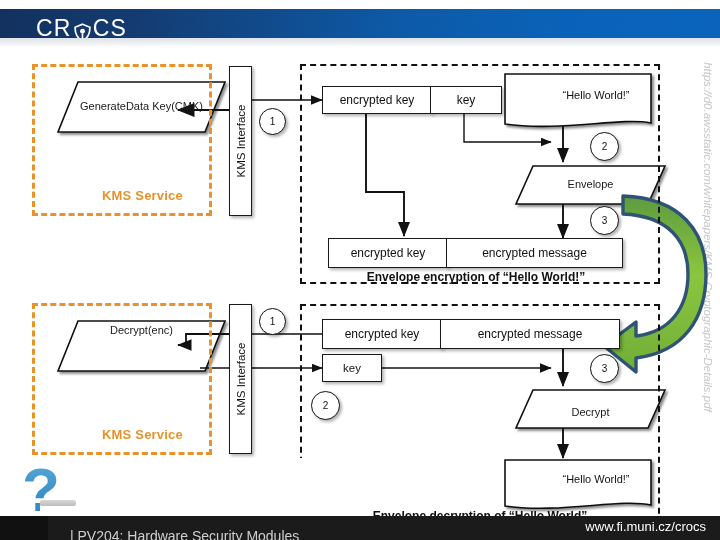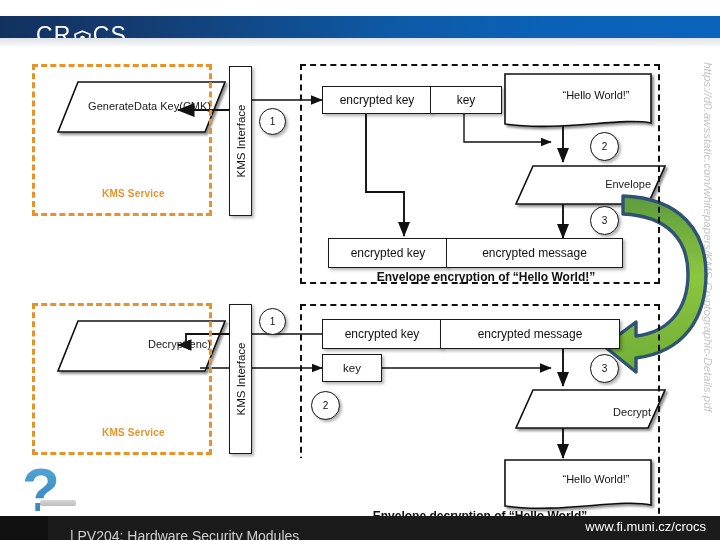--- a/index.html
+++ b/index.html
@@ -5,21 +5,21 @@
   html,body{margin:0;padding:0;}
   body{
     width:720px;height:540px;overflow:hidden;position:relative;
     background:#ffffff;
     font-family:"Liberation Sans", sans-serif;
   }
   .slide{position:absolute;inset:0;width:720px;height:540px;background:#fff;}
 
   
   .header{
-    position:absolute;left:0;top:16px;width:720px;height:38px;
+    position:absolute;left:0;top:9px;width:720px;height:38px;
     background:linear-gradient(100deg,#12315e 0%,#143b70 18%,#0d5aa7 55%,#0a62b8 78%,#0b64bb 100%);
   }
   .header-strip{
     position:absolute;left:0;top:38px;width:720px;height:8px;
     background:linear-gradient(180deg,#dfe3e8 0%,#eceff2 60%,#f7f8f9 100%);
   }
   .logo{
     position:absolute;left:36px;top:7px;height:25px;
     display:flex;align-items:center;color:#ffffff;
     font-size:23px;letter-spacing:1.2px;font-weight:400;
@@ -40,26 +40,26 @@
   .vurl span{
     transform:rotate(90deg);transform-origin:center;
     white-space:nowrap;color:#c6c6c6;font-size:11.5px;
     font-family:"Liberation Sans", sans-serif;font-style:italic;
     position:relative;top:185px;
   }
   .kms-box{
     position:absolute;border:3px dashed #e8922a;box-sizing:border-box;
   }
   .kms-label{
-    position:absolute;color:#e8922a;font-weight:bold;font-size:10px;
+    position:absolute;color:#e8922a;font-weight:bold;font-size:13px;
     letter-spacing:.2px;white-space:nowrap;padding-left:27px;
   }
   .para{
     position:absolute;box-sizing:border-box;
-    display:flex;align-items:center;justify-content:flex-end;
+    display:flex;align-items:center;justify-content:center;
     color:#1a1a1a;font-size:11px;text-align:center;line-height:1.25;
   }
   .para .ptxt{position:relative;z-index:2;padding:0 14px;}
 
   .rect{
     position:absolute;box-sizing:border-box;background:#fff;border:1.6px solid #1a1a1a;
     display:flex;align-items:center;justify-content:center;
     font-size:12px;color:#111;
     box-shadow:2px 2px 3px rgba(0,0,0,.30);
   }
@@ -252,26 +252,26 @@
 
     <div class="para" style="left:516px;top:120px;width:149px;height:38px;">
       <span class="ptxt">Envelope</span>
     </div>
 
     <div class="circ" style="left:590px;top:160px;width:27px;height:27px;">3</div>
 
     <div class="rect" style="left:328px;top:192px;width:120px;height:30px;">encrypted key</div>
     <div class="rect" style="left:446px;top:192px;width:177px;height:30px;">encrypted message</div>
 
-    <div class="cap" style="left:306px;top:224px;width:360px;">Envelope encryption of “Hello World!”</div>
+    <div class="cap" style="left:296px;top:224px;width:360px;">Envelope encryption of “Hello World!”</div>
 
     <div class="kms-box" style="left:32px;top:257px;width:180px;height:152px;"></div>
     <div class="kms-label" style="left:75px;top:381px;">KMS Service</div>
 
-    <div class="para" style="left:58px;top:274px;width:167px;height:50px;">
+    <div class="para" style="left:58px;top:260px;width:167px;height:50px;">
       <span class="ptxt">Decrypt(enc)</span>
     </div>
 
     <div class="vbar" style="left:229px;top:258px;width:23px;height:150px;">
       <span>KMS Interface</span>
     </div>
 
     <div class="circ" style="left:259px;top:262px;width:25px;height:25px;">1</div>
 
     <div class="dotbox" style="left:300px;top:258px;width:360px;height:220px;"></div>

